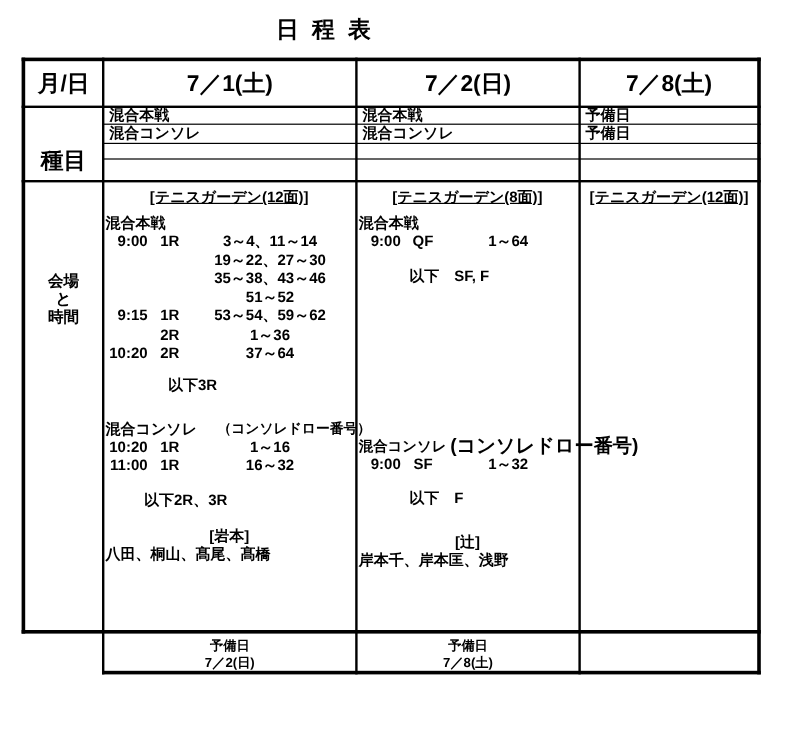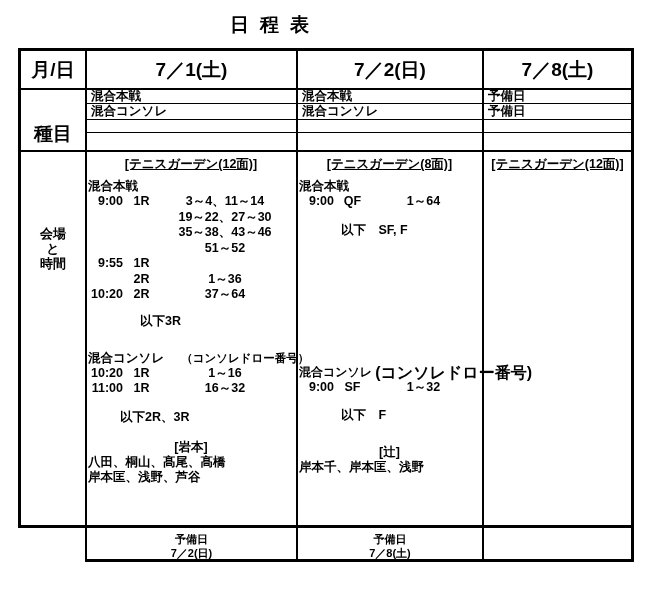--- a/index.html
+++ b/index.html
@@ -101,22 +101,23 @@
         <span class="t"></span>
         <span class="r"></span>
         <span class="n">35～38、43～46</span>
       </div>
       <div class="sl">
         <span class="t"></span>
         <span class="r"></span>
         <span class="n">51～52</span>
       </div>
       <div class="sl">
-        <span class="t">9:55</span>
+        <span class="t">9:15</span>
         <span class="r">1R</span>
+        <span class="n">53～54、59～62</span>
       </div>
       <div class="sl">
         <span class="t"></span>
         <span class="r">2R</span>
         <span class="n">1～36</span>
       </div>
       <div class="sl">
         <span class="t">10:20</span>
         <span class="r">2R</span>
         <span class="n">37～64</span>
@@ -132,21 +133,20 @@
         <span class="n">1～16</span>
       </div>
       <div class="sl">
         <span class="t">11:00</span>
         <span class="r">1R</span>
         <span class="n">16～32</span>
       </div>
       <div class="note2-1">以下2R、3R</div>
       <div class="ref d1-ref">[岩本]</div>
       <div class="nameline">八田、桐山、髙尾、髙橋</div>
-      <div class="nameline">岸本匡、浅野、芦谷</div>
     </div>
 
     <div class="cellblock" style="left:281px;top:109px;width:181px">
       <div class="venuehd">[テニスガーデン(8面)]</div>
       <div class="btitle">混合本戦</div>
       <div class="sl">
         <span class="t">9:00</span>
         <span class="r">QF</span>
         <span class="n">1～64</span>
       </div>

